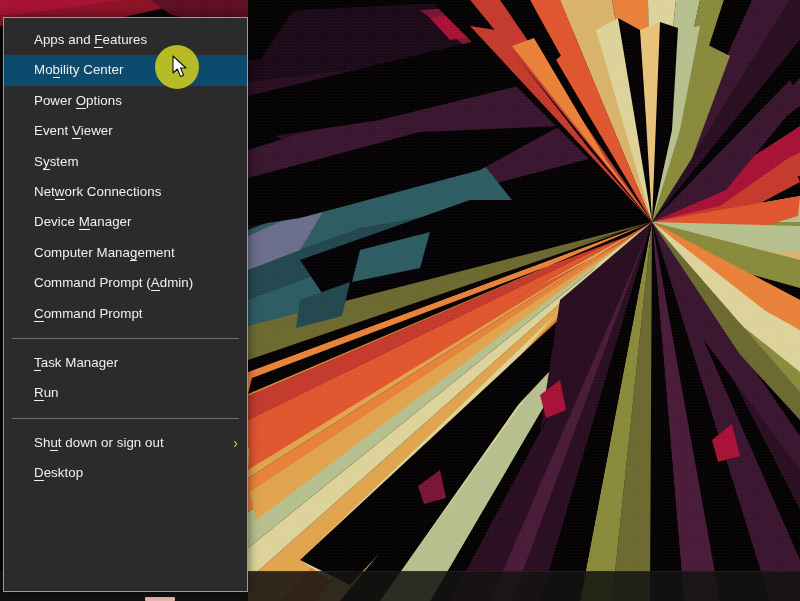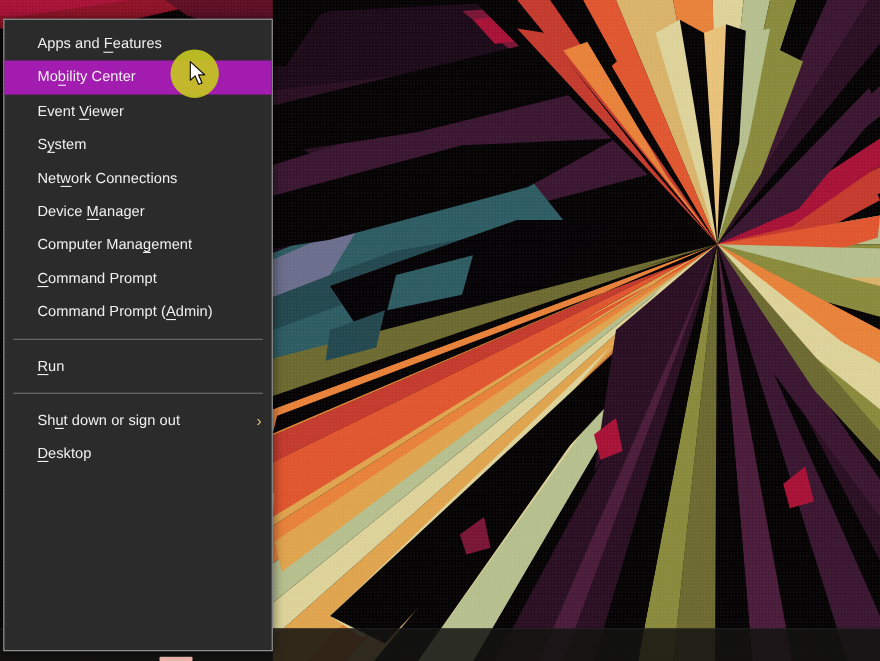--- a/index.html
+++ b/index.html
@@ -84,21 +84,21 @@
     line-height: 30.4px;
     padding-left: 30px;
     padding-right: 28px;
     white-space: nowrap;
     color: #f0f0f0;
     font-size: 13.3px;
     letter-spacing: .05px;
     cursor: default;
     box-sizing: border-box;
   }
-  .menu-item.highlight { background: #a21caf; }
+  .menu-item.highlight { background: #0c4a6e; }
 
   .menu-item .lbl u {
     text-decoration: none;
     border-bottom: 1px solid #f0f0f0;
     padding-bottom: 0px;
   }
 
   .submenu-arrow {
     position: absolute;
     right: 9px;
@@ -289,45 +289,51 @@
   <div id="winx-menu">
 
     <div class="menu-section">
       <div class="menu-item">
         <span class="lbl">Apps and <u>F</u>eatures</span>
       </div>
       <div class="menu-item highlight">
         <span class="lbl">Mo<u>b</u>ility Center</span>
       </div>
       <div class="menu-item">
+        <span class="lbl">Power <u>O</u>ptions</span>
+      </div>
+      <div class="menu-item">
         <span class="lbl">Event <u>V</u>iewer</span>
       </div>
       <div class="menu-item">
         <span class="lbl">S<u>y</u>stem</span>
       </div>
       <div class="menu-item">
         <span class="lbl">Net<u>w</u>ork Connections</span>
       </div>
       <div class="menu-item">
         <span class="lbl">Device <u>M</u>anager</span>
       </div>
       <div class="menu-item">
         <span class="lbl">Computer Mana<u>g</u>ement</span>
       </div>
       <div class="menu-item">
+        <span class="lbl">Command Prompt (<u>A</u>dmin)</span>
+      </div>
+      <div class="menu-item">
         <span class="lbl"><u>C</u>ommand Prompt</span>
       </div>
-      <div class="menu-item">
-        <span class="lbl">Command Prompt (<u>A</u>dmin)</span>
-      </div>
     </div>
 
     <div class="menu-sep"></div>
 
     <div class="menu-section">
+      <div class="menu-item">
+        <span class="lbl"><u>T</u>ask Manager</span>
+      </div>
       <div class="menu-item">
         <span class="lbl"><u>R</u>un</span>
       </div>
     </div>
 
     <div class="menu-sep"></div>
 
     <div class="menu-section">
       <div class="menu-item">
         <span class="lbl">Sh<u>u</u>t down or sign out</span>

